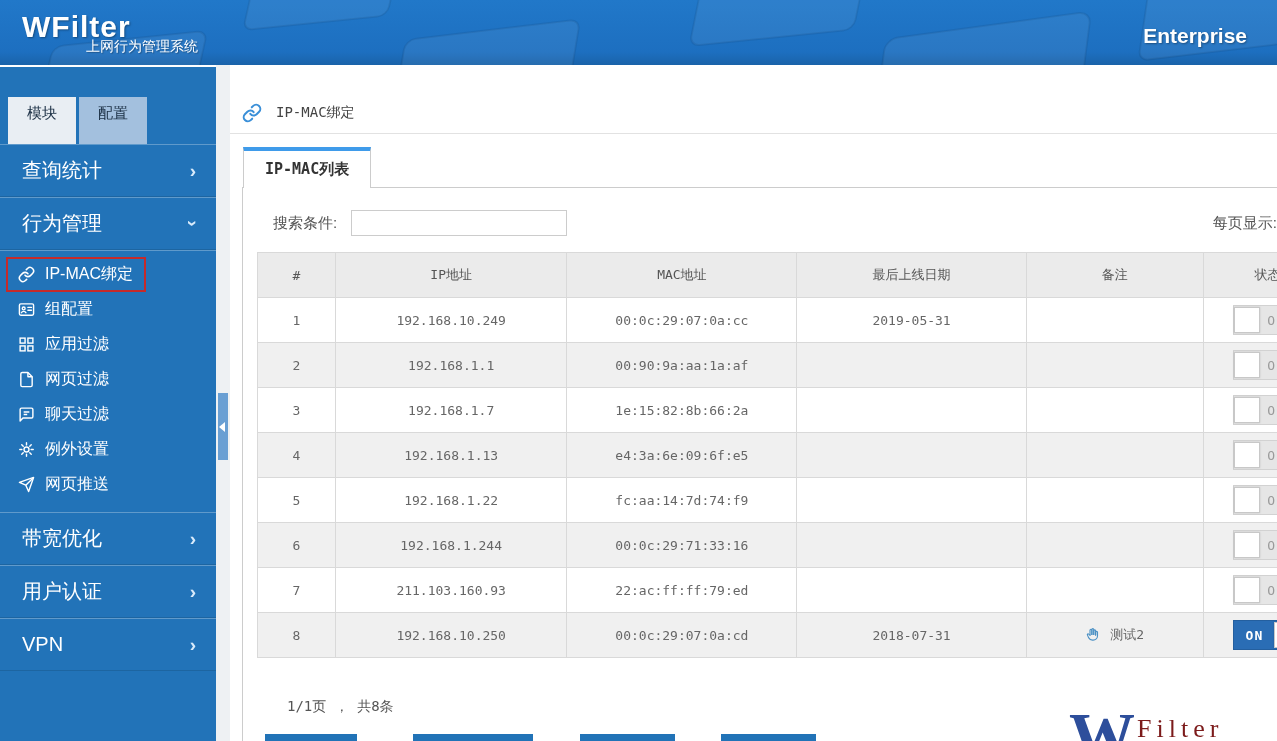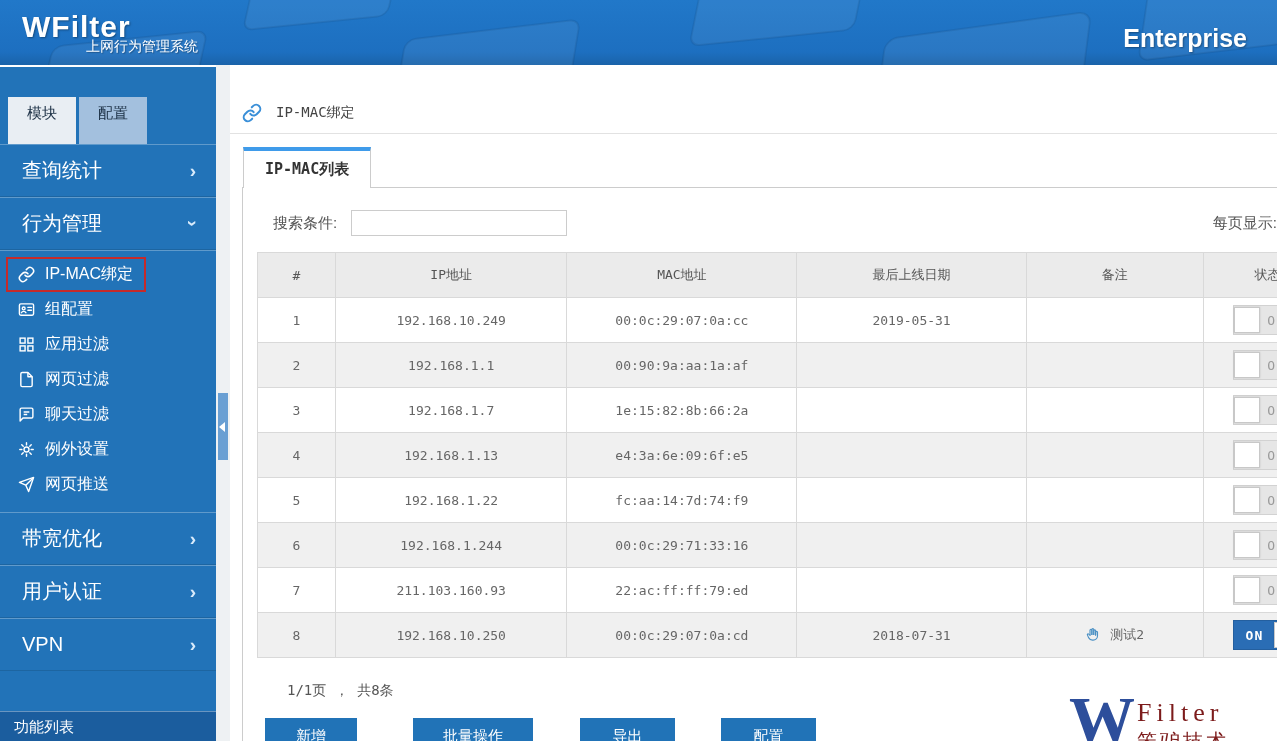--- a/index.html
+++ b/index.html
@@ -7,21 +7,21 @@
   .mono{font-family:"DejaVu Sans Mono","Liberation Mono",monospace;}
 
   
   .header{position:absolute;left:0;top:0;width:1277px;height:65px;
     background:linear-gradient(#2178c9,#1d6fc0 80%,#1a63a9);overflow:hidden;}
   .header svg.keys{position:absolute;left:0;top:0;}
   .logo{position:absolute;left:22px;top:10px;color:#fff;font-size:30px;font-weight:bold;
     letter-spacing:1px;text-shadow:1px 1px 2px rgba(0,0,0,.35);}
   .logo-sub{position:absolute;left:86px;top:38px;color:#fff;font-size:14px;
     text-shadow:1px 1px 1px rgba(0,0,0,.3);}
-  .edition{position:absolute;right:30px;top:24px;color:#fff;font-size:25px;font-weight:bold;
+  .edition{position:absolute;right:30px;top:24px;color:#fff;font-size:21px;font-weight:bold;
     text-shadow:1px 1px 2px rgba(0,0,0,.35);}
 
   
   .sidebar{position:absolute;left:0;top:65px;bottom:0;width:216px;background:#2273b8;
     border-top:2px solid #fff;}
   .side-tabs{display:flex;gap:3px;padding-left:8px;margin-top:30px;}
   .side-tab{width:68px;height:47px;line-height:31px;text-align:center;font-size:15px;
     color:#1b2f44;cursor:pointer;}
   .side-tab.active{background:#e9eef3;}
   .side-tab.inactive{background:#a3c0de;}
@@ -73,21 +73,21 @@
 
   .toggle{width:66px;height:28px;border:1px solid #d2d2d2;background:#e6e6e6;
     display:flex;align-items:center;margin:0 auto;cursor:pointer;}
   .toggle .knob{width:26px;height:26px;background:#fff;border:1px solid #c8c8c8;
     box-sizing:border-box;box-shadow:0 0 2px rgba(0,0,0,.15);}
   .toggle .t-label{flex:1;font-size:13px;color:#9a9a9a;letter-spacing:1px;}
   .toggle.on{background:#2a6db5;border-color:#245f9f;}
   .toggle.on .t-label{color:#fff;font-weight:bold;order:1;}
   .toggle.on .knob{order:2;}
 
-  .pagination{margin:24px 0 0 30px;font-size:14px;color:#555;}
+  .pagination{margin:40px 0 0 30px;font-size:14px;color:#555;}
   .actions{display:flex;margin:18px 0 0 8px;}
   .action-btn{height:37px;border:none;background:#2173b7;color:#fff;font-size:15px;
     padding:0 8px;cursor:pointer;font-family:inherit;}
   .action-btn.b0{width:92px;margin-right:56px;}
   .action-btn.b1{width:120px;margin-right:47px;}
   .action-btn.b2{width:95px;margin-right:46px;}
   .action-btn.b3{width:95px;}
 
   .brand{position:absolute;right:48px;bottom:0px;display:flex;align-items:flex-start;
     font-family:"Liberation Serif",serif;}
@@ -193,21 +193,20 @@
   </div>
   <div class="side-section">
     <span>用户认证</span>
     <span class="chev">›</span>
   </div>
   <div class="side-section">
     <span>VPN</span>
     <span class="chev">›</span>
   </div>
 
-  <div class="side-footer">功能列表</div>
 </div>
 
 <div class="collapse-handle">
     <span></span>
   </div>
 
 <div class="main">
 
   <div class="crumb mono">
     <svg width="20" height="20" viewBox="0 0 24 24" fill="none" stroke="#3a8fd8" stroke-width="2.4" stroke-linecap="round">

